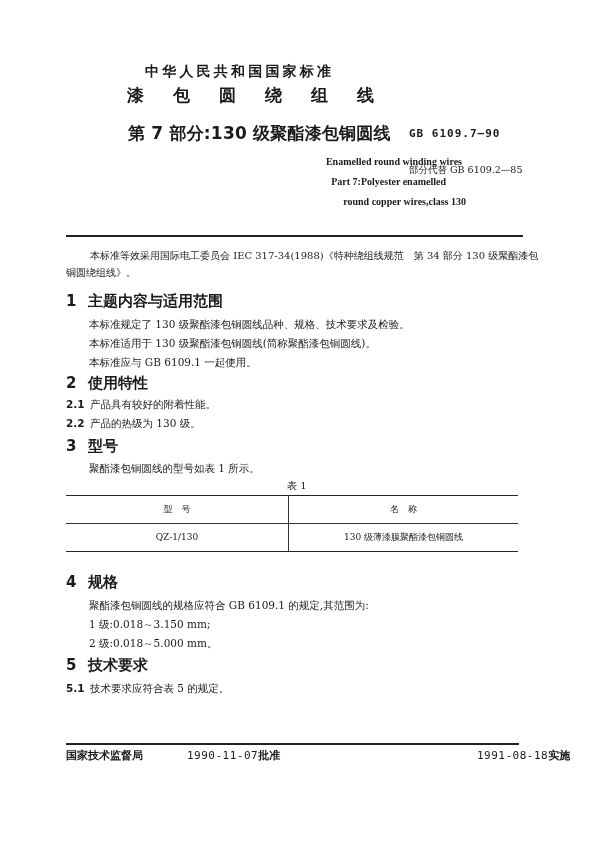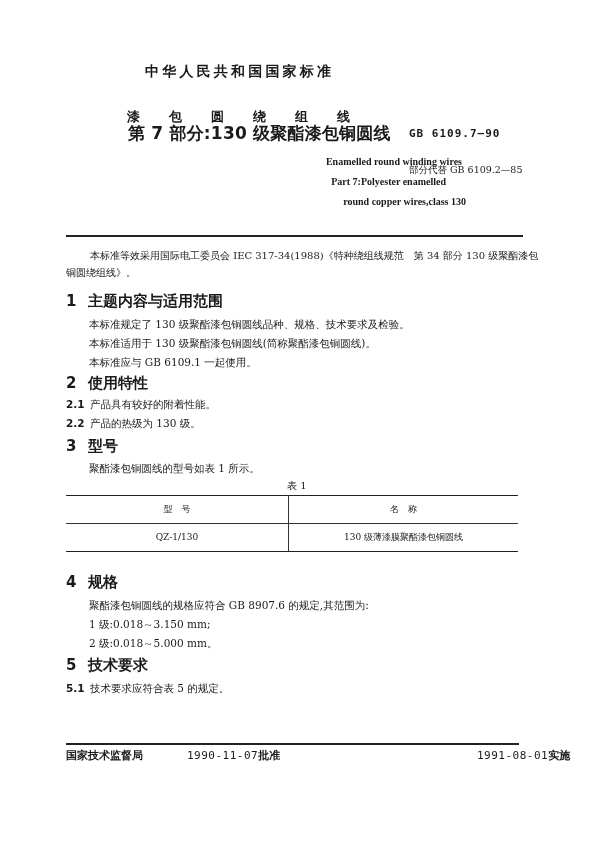--- a/index.html
+++ b/index.html
@@ -3,21 +3,21 @@
   <meta charset="utf-8">
   <style>
     html, body { margin: 0; padding: 0; }
     body {
       width: 600px; height: 849px; background: #ffffff; position: relative; overflow: hidden;
       font-family: "DejaVu Serif", "Liberation Serif", serif; color: #1a1a1a;
     }
     .abs { position: absolute; white-space: nowrap; }
     .bold { font-weight: bold; font-family: "DejaVu Sans", "Liberation Sans", sans-serif; }
     .national { left: 145px; top: 63px; font-size: 14px; letter-spacing: 3.2px; }
-    .title1 { left: 127px; top: 108px; font-size: 13px; }
+    .title1 { left: 127px; top: 84px; font-size: 17px; }
     .title1 span { display: inline-block; margin-right: 29px; }
     .title2 { left: 128px; top: 122px; font-size: 17px; letter-spacing: 0.2px; }
     .gbcode { left: 409px; top: 127px; font-size: 11px; font-family: "DejaVu Sans Mono", "Liberation Mono", monospace; letter-spacing: 1px; font-weight: bold; }
     .replace { left: 409px; top: 164px; font-size: 9.5px; }
     .en { font-family: "Liberation Serif", "DejaVu Serif", serif; font-weight: bold; font-size: 10px; left: 0; width: 450px; text-align: center; }
     .en1 { top: 156px; left: 0; width: 462px; }
     .en2 { top: 176px; left: 0; width: 446px; }
     .en3 { top: 196px; left: 0; width: 466px; }
     .rule { position: absolute; height: 1.5px; background: #222; }
     .body-text { font-size: 10.5px; }
@@ -95,30 +95,30 @@
     <tr>
       <td class="c1">QZ-1/130</td>
       <td>130 级薄漆膜聚酯漆包铜圆线</td>
     </tr>
   </tbody>
 </table>
 
 <div class="abs heading" style="left:66px; top:573px;">
   <span class="num">4</span><span>规格</span>
 </div>
-<div class="abs body-text" style="left:89px; top:599px;">聚酯漆包铜圆线的规格应符合 GB 8907.6 的规定,其范围为:</div>
+<div class="abs body-text" style="left:89px; top:599px;">聚酯漆包铜圆线的规格应符合 GB 6109.1 的规定,其范围为:</div>
 <div class="abs body-text" style="left:89px; top:618px;">1 级:0.018～3.150 mm;</div>
 <div class="abs body-text" style="left:89px; top:637px;">2 级:0.018～5.000 mm。</div>
 
 <div class="abs heading" style="left:66px; top:656px;">
   <span class="num">5</span><span>技术要求</span>
 </div>
 <div class="abs body-text sub" style="left:66px; top:682px;">
   <span class="num">5.1</span><span>技术要求应符合表 5 的规定。</span>
 </div>
 
 <div class="rule" style="left:66px; top:743px; width:453px;"></div>
 <div class="abs footer-left">
   <span>国家技术监督局</span><span class="mono-date">1990-11-07</span><span>批准</span>
 </div>
 <div class="abs footer-right">
-  <span class="mono-date">1991-08-01</span><span>实施</span>
+  <span class="mono-date">1991-08-18</span><span>实施</span>
 </div>
 
 </body></html>

